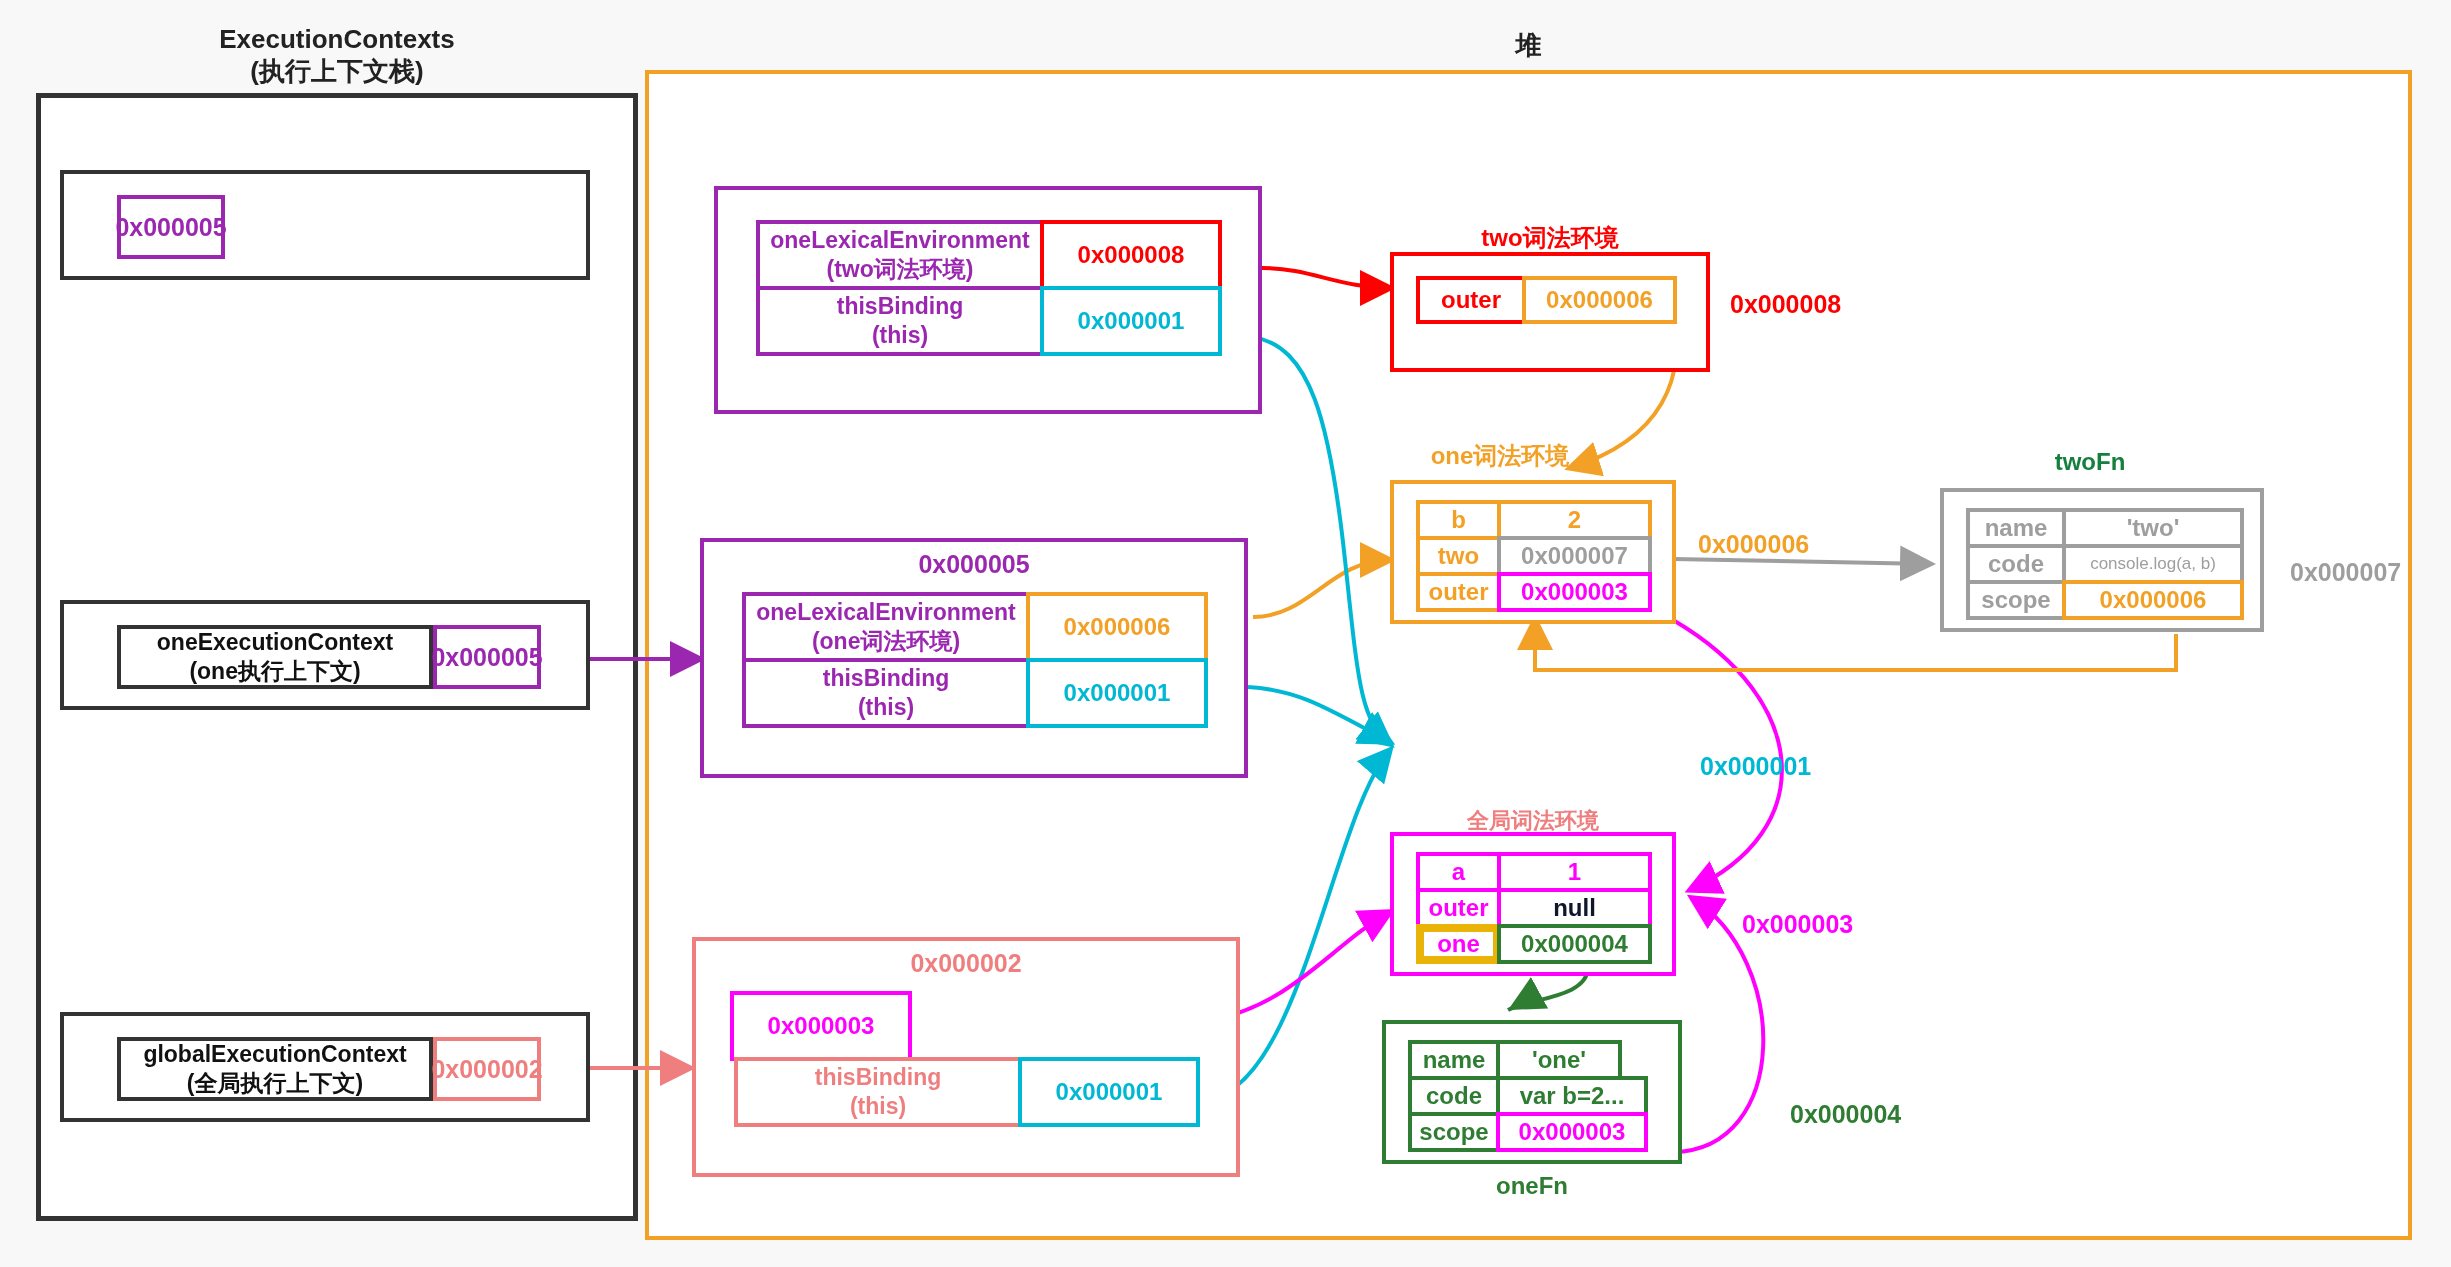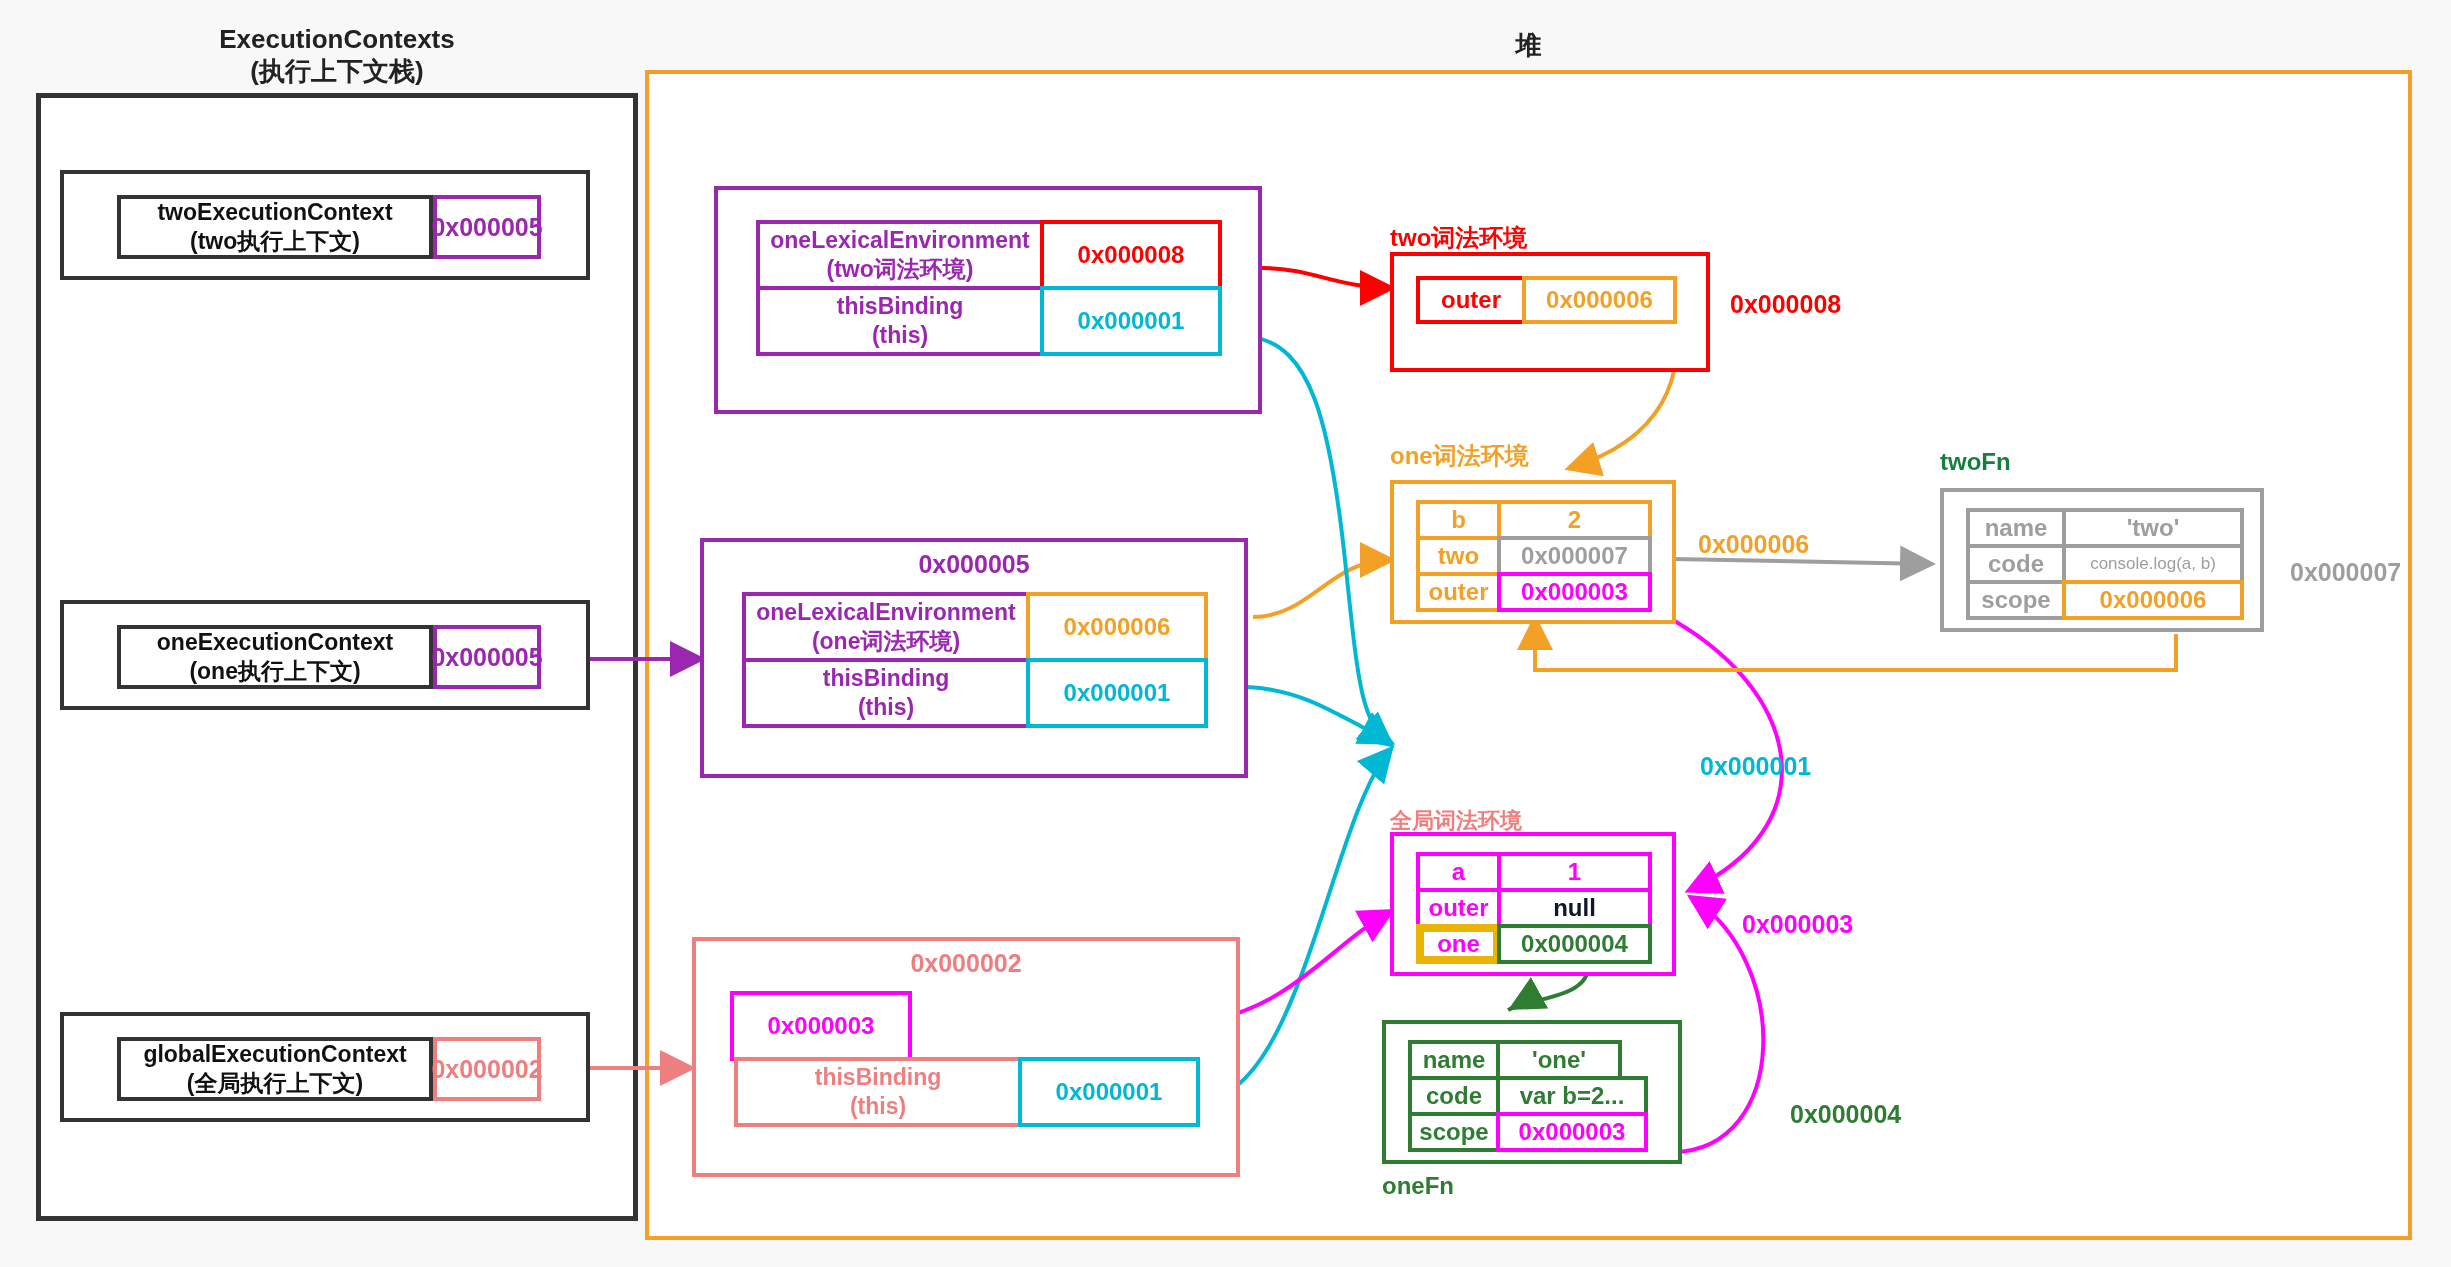--- a/index.html
+++ b/index.html
@@ -40,21 +40,21 @@
                    font-size:25px;font-weight:bold;}
   .le-table{position:absolute;box-sizing:border-box;}
   .le-row{display:flex;box-sizing:border-box;}
   .le-key{box-sizing:border-box;display:flex;align-items:center;justify-content:center;
           text-align:center;font-size:23px;font-weight:bold;line-height:1.25;padding:5px 6px;}
   .le-val{box-sizing:border-box;display:flex;align-items:center;justify-content:center;
           font-size:24px;font-weight:bold;}
 
   
   .rec{position:absolute;box-sizing:border-box;background:#fff;}
-  .rec-title{position:absolute;width:100%;text-align:left;font-size:24px;font-weight:bold;white-space:nowrap;}
+  .rec-title{position:absolute;width:100%;text-align:center;font-size:24px;font-weight:bold;white-space:nowrap;}
   .rec-grid{position:absolute;box-sizing:border-box;}
   .rec-row{display:flex;box-sizing:border-box;}
   .rec-k,.rec-v{box-sizing:border-box;display:flex;align-items:center;justify-content:center;
                 font-size:24px;font-weight:bold;}
   .addr-tag{position:absolute;font-size:25px;font-weight:bold;white-space:nowrap;}
 
   
   .plain{position:absolute;box-sizing:border-box;background:#fff;display:flex;
          align-items:center;justify-content:center;font-size:25px;font-weight:bold;}
 </style>
@@ -124,26 +124,20 @@
 
     <path d="M1588,967 C1588,998 1530,998 1508,1010" stroke="#2e7d32" stroke-width="4" fill="none" marker-end="url(#ah-green)"></path>
 
     <path d="M1673,559 L1930,564" stroke="#9e9e9e" stroke-width="4" fill="none" marker-end="url(#ah-gray)"></path>
 
     <path d="M2176,634 L2176,670 L1535,670 L1535,620" stroke="#f2a126" stroke-width="4" fill="none" marker-end="url(#ah-orange)"></path>
   </svg>
 
   <div class="ec-frame" style="left:60px;top:170px;width:530px;height:110px;">
     <div class="ec-inner" style="left:53px;top:21px;width:424px;height:64px;">
-      <div class="ec-name" style="width:316px;height:64px;">
-        <div>
-          <span>twoExecutionContext</span><br>
-          <span>(two执行上下文)</span>
-        </div>
-      </div>
       <div class="ec-addr" style="width:108px;height:64px;border:4px solid #9b27b0;color:#9b27b0;">0x000005</div>
     </div>
   </div>
 
   <div class="ec-frame" style="left:60px;top:600px;width:530px;height:110px;">
     <div class="ec-inner" style="left:53px;top:21px;width:424px;height:64px;">
       <div class="ec-name" style="width:316px;height:64px;">
         <div>
           <span>oneExecutionContext</span><br>
           <span>(one执行上下文)</span>

